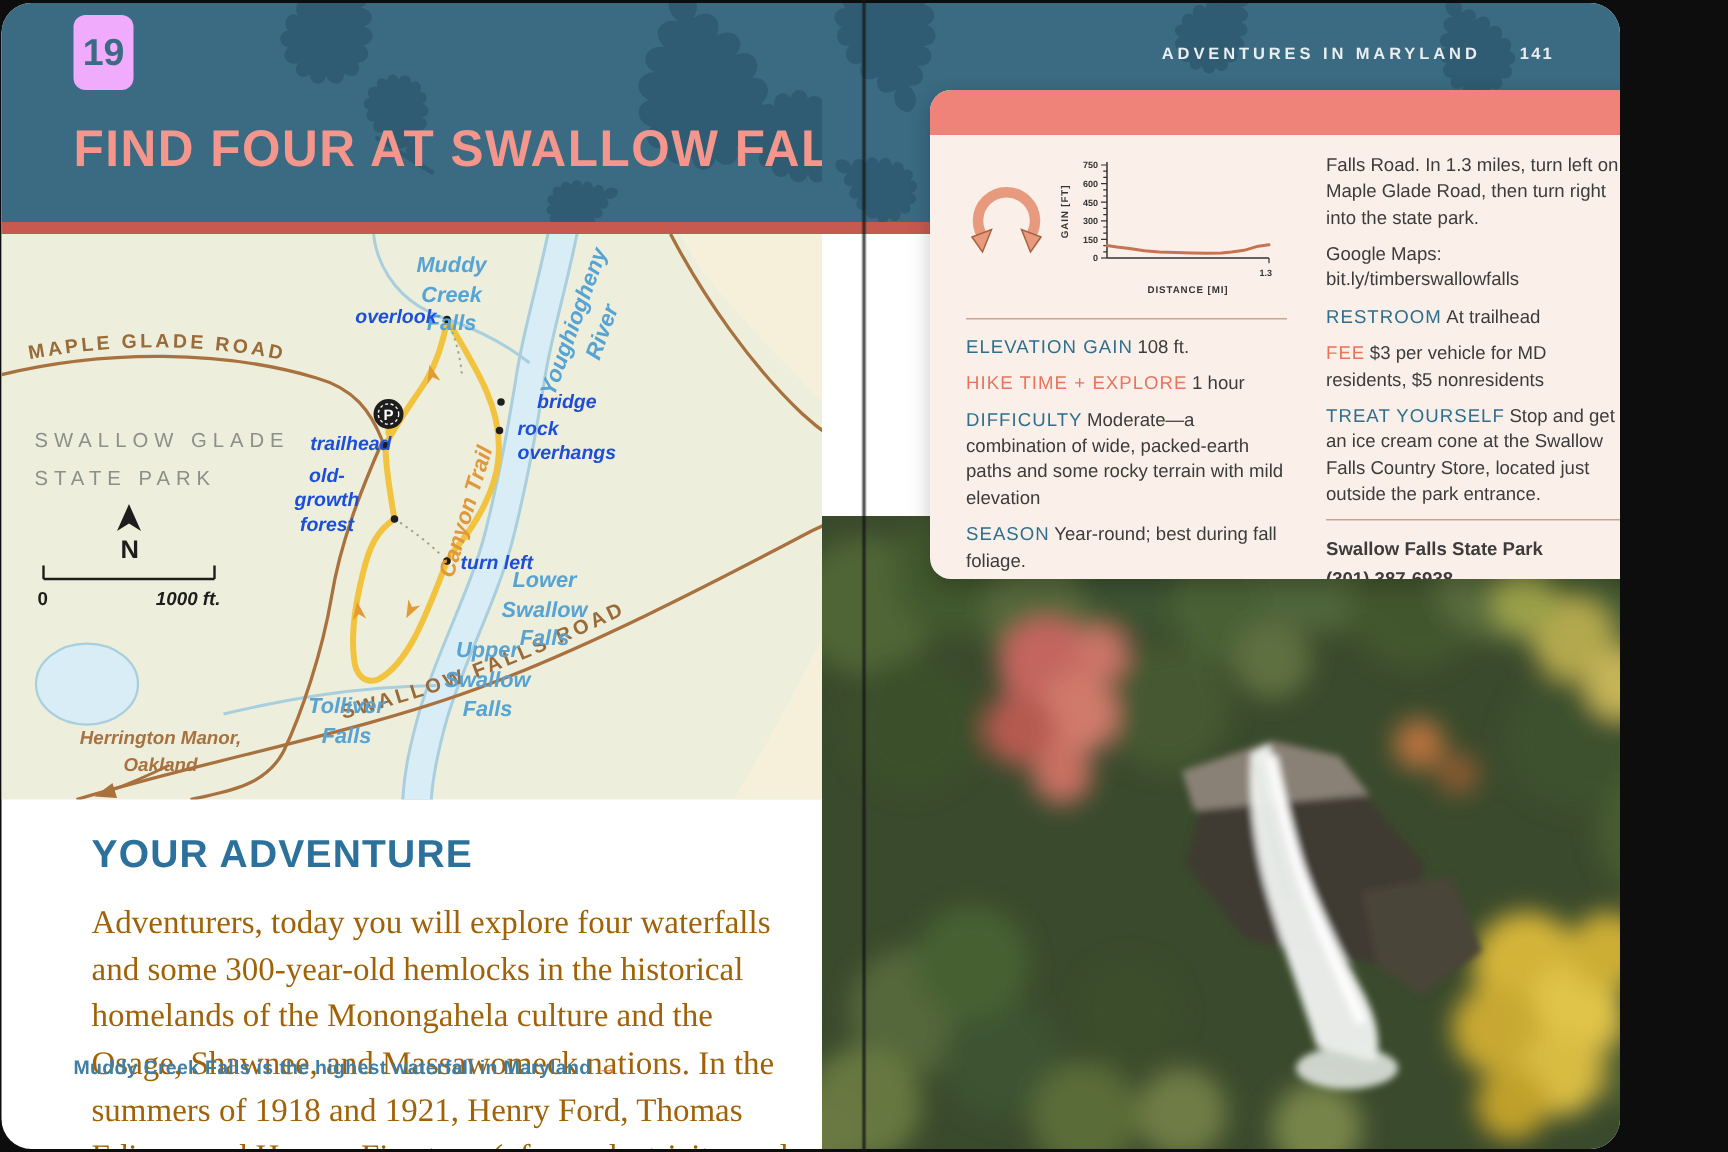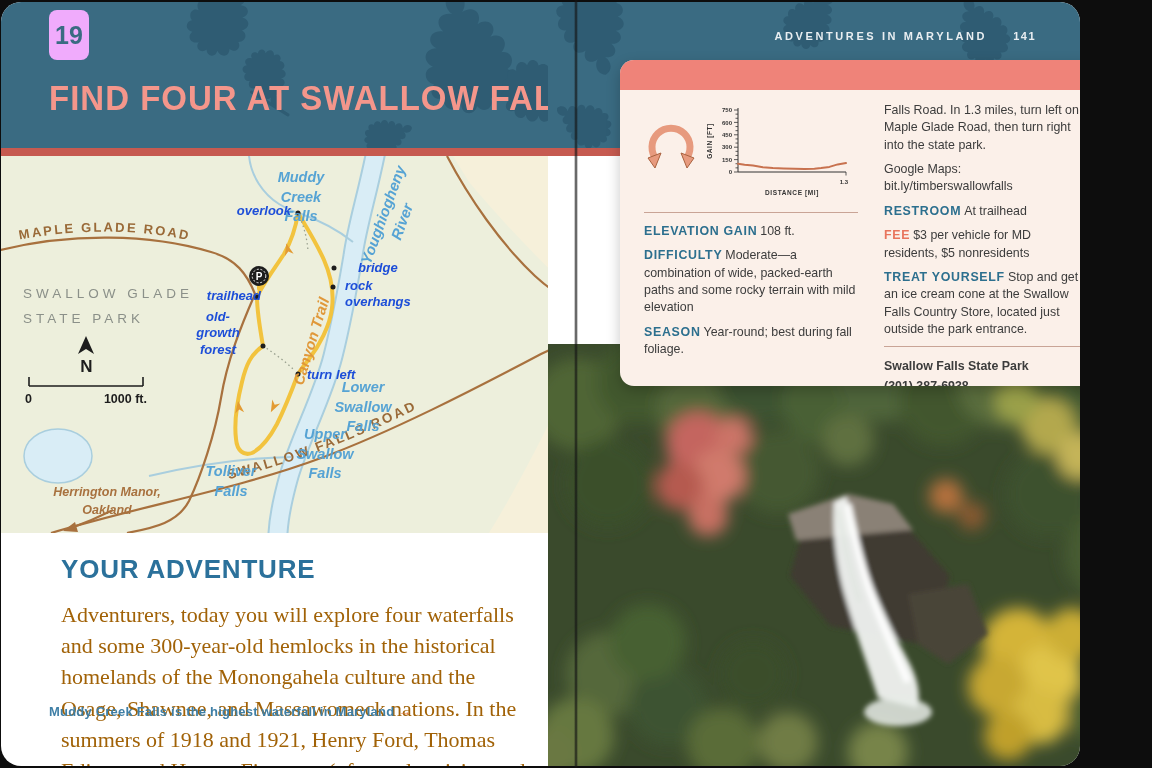--- a/index.html
+++ b/index.html
@@ -56,21 +56,21 @@
   
   .card{position:absolute;left:72px;top:58px;width:482px;height:326px;background:#fbf0e9;
     border-radius:14px;box-shadow:0 5px 14px rgba(0,0,0,.22);z-index:10;overflow:hidden;}
   .card-strip{height:30px;background:#ef8379;}
   .card-cols{display:flex;padding:4px 20px 0 24px;}
   .col-l{width:222px;margin-right:26px;}
   .col-r{width:216px;padding-top:8px;}
   .chart-row{display:flex;align-items:flex-start;margin-top:6px;height:104px;}
   .divider{border:none;border-top:1px solid #c9a496;margin:8px 0 10px 0;}
   .stat,.dir{font-size:12.4px;line-height:1.4;color:#3c3c3c;margin:0 0 7px 0;}
-  .lbl{font-weight:bold;letter-spacing:.7px;margin-right:3px;}
+  .lbl{font-weight:normal;letter-spacing:.7px;margin-right:3px;}
   .lbl-teal{color:#2c6f8e;}
   .lbl-salmon{color:#e8745c;}
   .contact p{margin:0;font-size:12.4px;line-height:1.55;color:#3c3c3c;font-weight:bold;}
 
   .tick{font-size:6px;fill:#333;font-weight:bold;}
   .axlabel{font-size:6.5px;fill:#333;font-weight:bold;letter-spacing:.6px;}
 </style>
 </head>
 <body>
 
@@ -191,21 +191,21 @@
 Falls</div>
       <div class="m-label m-blue m-center" style="left:276px;top:269px;width:96px;">Upper
 Swallow
 Falls</div>
       <div class="m-label m-blue m-center" style="left:182px;top:306px;width:96px;">Tolliver
 Falls</div>
       <div class="m-label m-brown m-center m-herr" style="left:50px;top:328px;width:112px;">Herrington Manor,
 Oakland</div>
       <div class="m-label m-north" style="left:75px;top:200px;width:22px;text-align:center;">N</div>
       <div class="m-label m-scale" style="left:24px;top:236px;">0</div>
-      <div class="m-label m-scale m-right" style="left:88px;top:236px;width:58px;">1000 ft.</div>
+      <div class="m-label m-scale m-right" style="left:88px;top:236px;width:58px;font-style:italic;">1000 ft.</div>
     </div>
 
     <div class="adventure">
       <h2>YOUR ADVENTURE</h2>
       <p>Adventurers, today you will explore four waterfalls and some 300-year-old hemlocks in the historical homelands of the Monongahela culture and the Osage, Shawnee, and Massawomeck nations. In the summers of 1918 and 1921, Henry Ford, Thomas Edison, and Harvey Firestone (of car, electricity, and tire fame, respectively) gathered and camped here—they called</p>
     </div>
     <div class="photo-caption">
       <span>Muddy Creek Falls is the highest waterfall in Maryland</span><span class="arrow">→</span>
     </div>
   </div>
@@ -333,20 +333,21 @@
                 <text class="tick" x="34" y="12.2" text-anchor="end">750</text>
                 <line x1="148" y1="72" x2="148" y2="75.5" stroke="#333" stroke-width="0.8"></line>
                 <text class="tick" x="150" y="84" text-anchor="end">1.3</text>
                 <polyline points="40.0,63.7 46.6,64.7 55.0,65.6 64.9,67.2 74.9,68.0 85.7,68.4 96.5,68.7 106.5,68.9 116.4,68.7 123.1,68.0 131.4,66.9 139.7,64.4 148.0,63.1" fill="none" stroke="#c8724f" stroke-width="2" stroke-linecap="round" stroke-linejoin="round"></polyline>
                 <text class="axlabel" x="94" y="95" text-anchor="middle">DISTANCE [MI]</text>
                 <text class="axlabel" x="14" y="41" text-anchor="middle" transform="rotate(-90 14 41)">GAIN [FT]</text>
               </svg>
           </div>
           <hr class="divider">
           <p class="stat"><span class="lbl lbl-teal">ELEVATION GAIN</span><span>108 ft.</span></p>
+          <p class="stat"><span class="lbl lbl-salmon">HIKE TIME + EXPLORE</span><span>1 hour</span></p>
           <p class="stat"><span class="lbl lbl-teal">DIFFICULTY</span><span>Moderate—a combination of wide, packed-earth paths and some rocky terrain with mild elevation</span></p>
           <p class="stat"><span class="lbl lbl-teal">SEASON</span><span>Year-round; best during fall foliage.</span></p>
 
         </div>
         <div class="col-r">
           <p class="dir">Falls Road. In 1.3 miles, turn left on Maple Glade Road, then turn right into the state park.</p>
           <p class="dir">Google Maps: bit.ly/timberswallowfalls</p>
           <p class="dir"><span class="lbl lbl-teal">RESTROOM</span><span>At trailhead</span></p>
           <p class="dir"><span class="lbl lbl-salmon">FEE</span><span>$3 per vehicle for MD residents, $5 nonresidents</span></p>
           <p class="dir"><span class="lbl lbl-teal">TREAT YOURSELF</span><span>Stop and get an ice cream cone at the Swallow Falls Country Store, located just outside the park entrance.</span></p>

